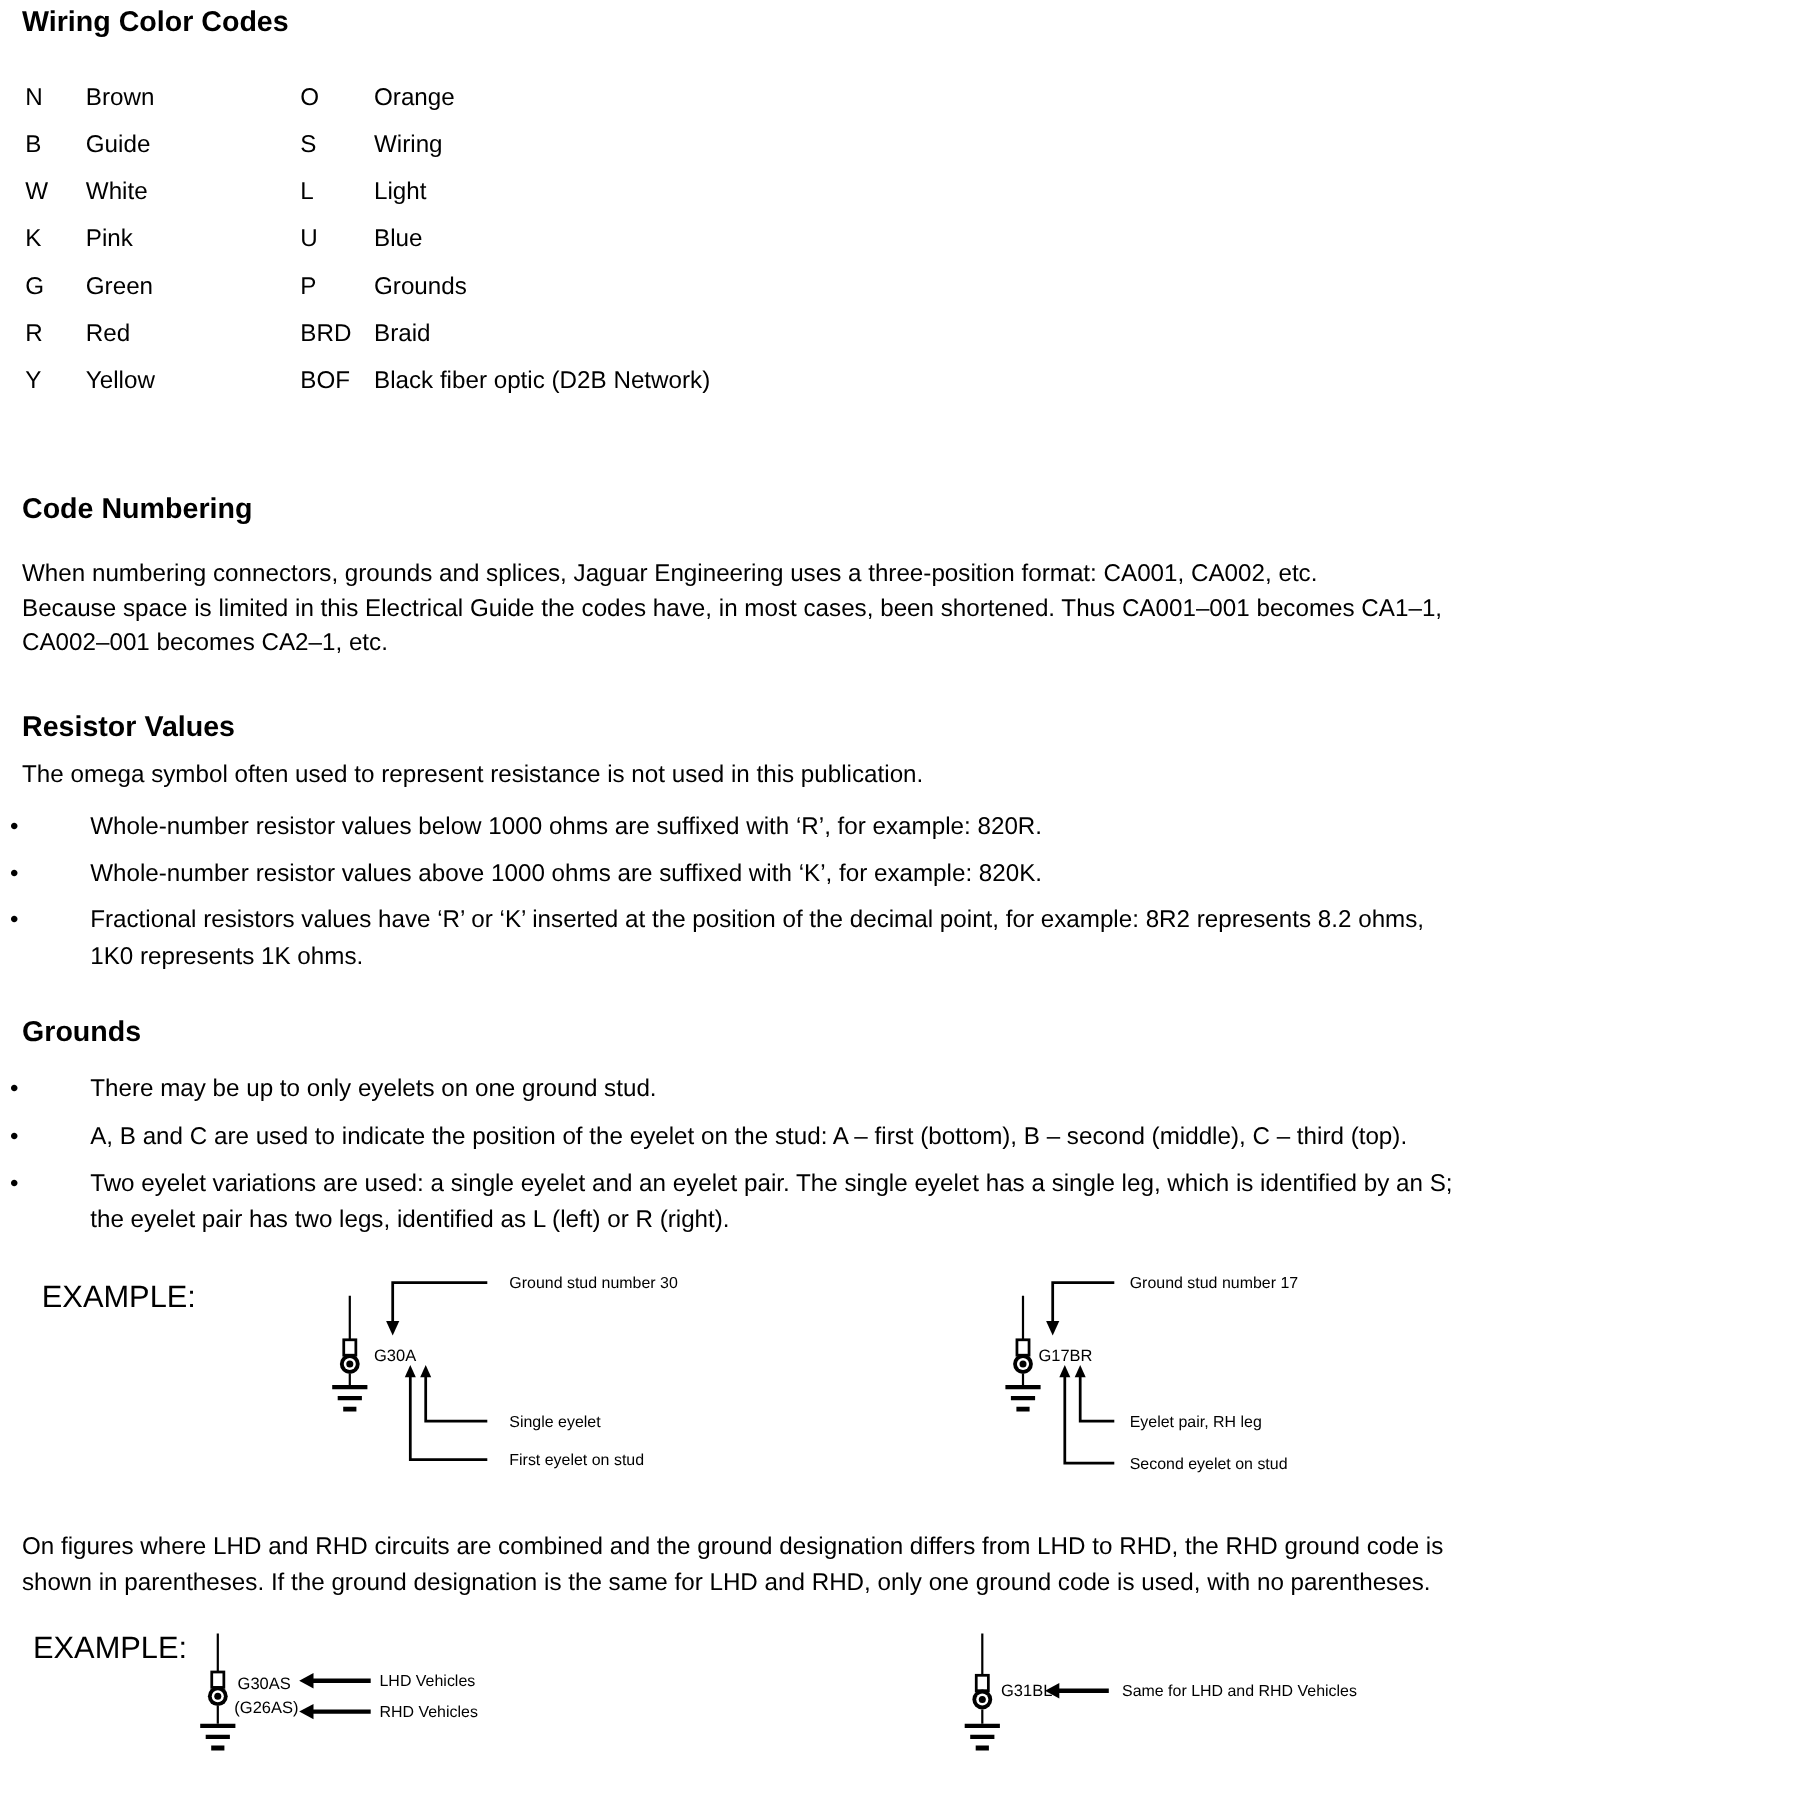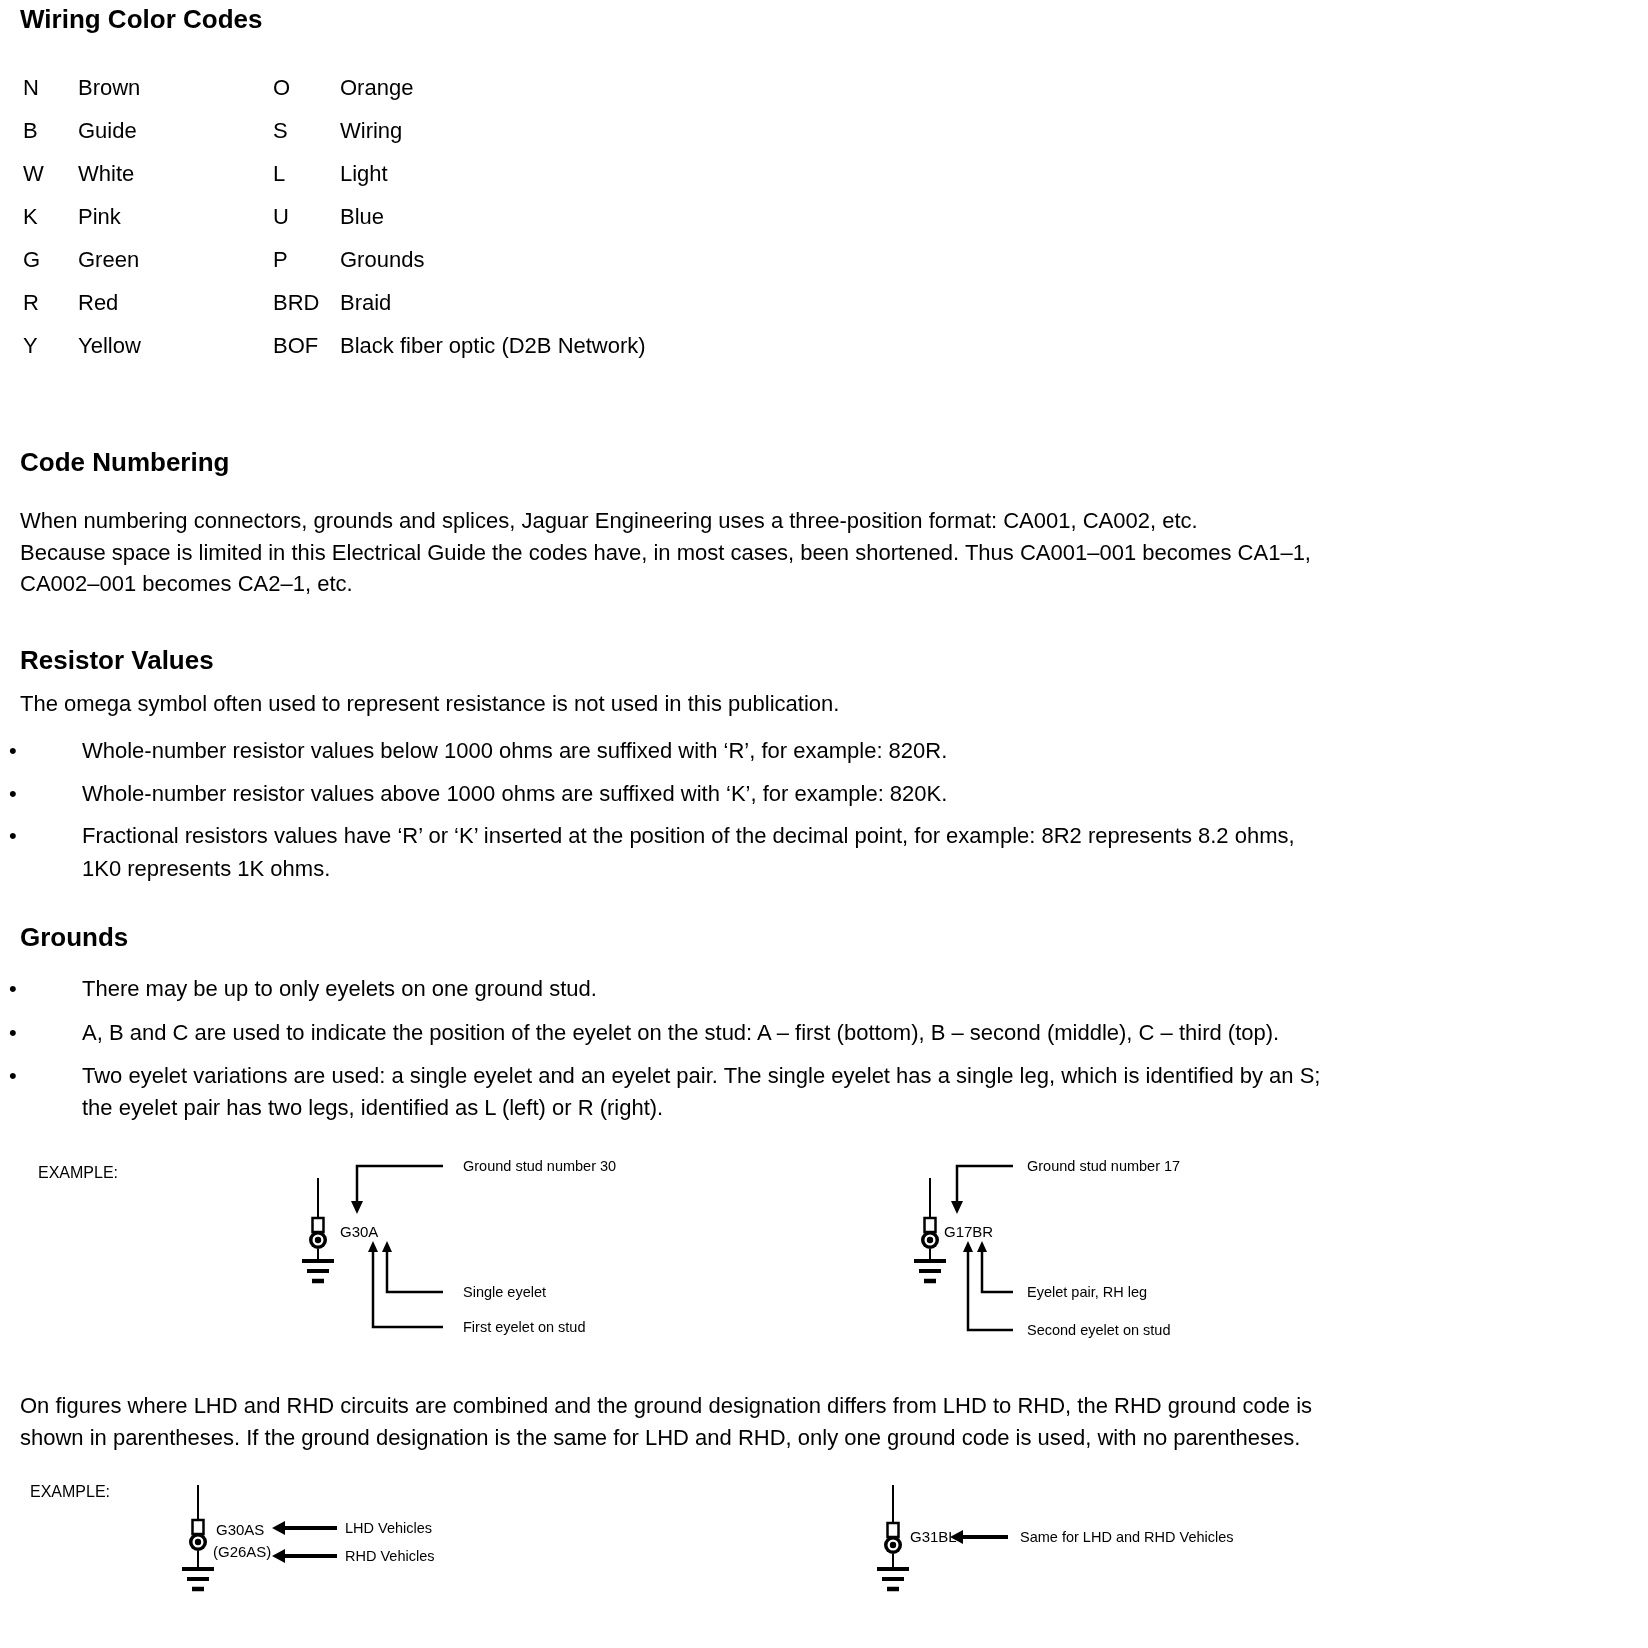--- a/index.html
+++ b/index.html
@@ -24,21 +24,21 @@
   .cc-row span{position:absolute;white-space:nowrap;}
   .cc-c1{left:23px;}
   .cc-n1{left:78px;}
   .cc-c2{left:273px;}
   .cc-n2{left:340px;text-align:center;}
   .bullet-row{position:absolute;left:0;width:100%;font-size:22px;line-height:1;}
   .bullet-row .dot{position:absolute;left:9px;}
   .bullet-row .btxt{position:absolute;left:82px;white-space:nowrap;}
   .cont{position:absolute;left:82px;font-size:22px;line-height:1;white-space:nowrap;}
   .example-label{
-    position:absolute;font-size:16px;line-height:1;white-space:nowrap;
+    position:absolute;font-size:28px;line-height:1;white-space:nowrap;
   }
   svg{position:absolute;display:block;}
   svg text{
     font-family:"Liberation Sans","DejaVu Sans",sans-serif;
     font-size:14.5px;fill:#000;
   }
   svg text.gcode{font-size:15px;}
 </style>
 </head>
 <body>

